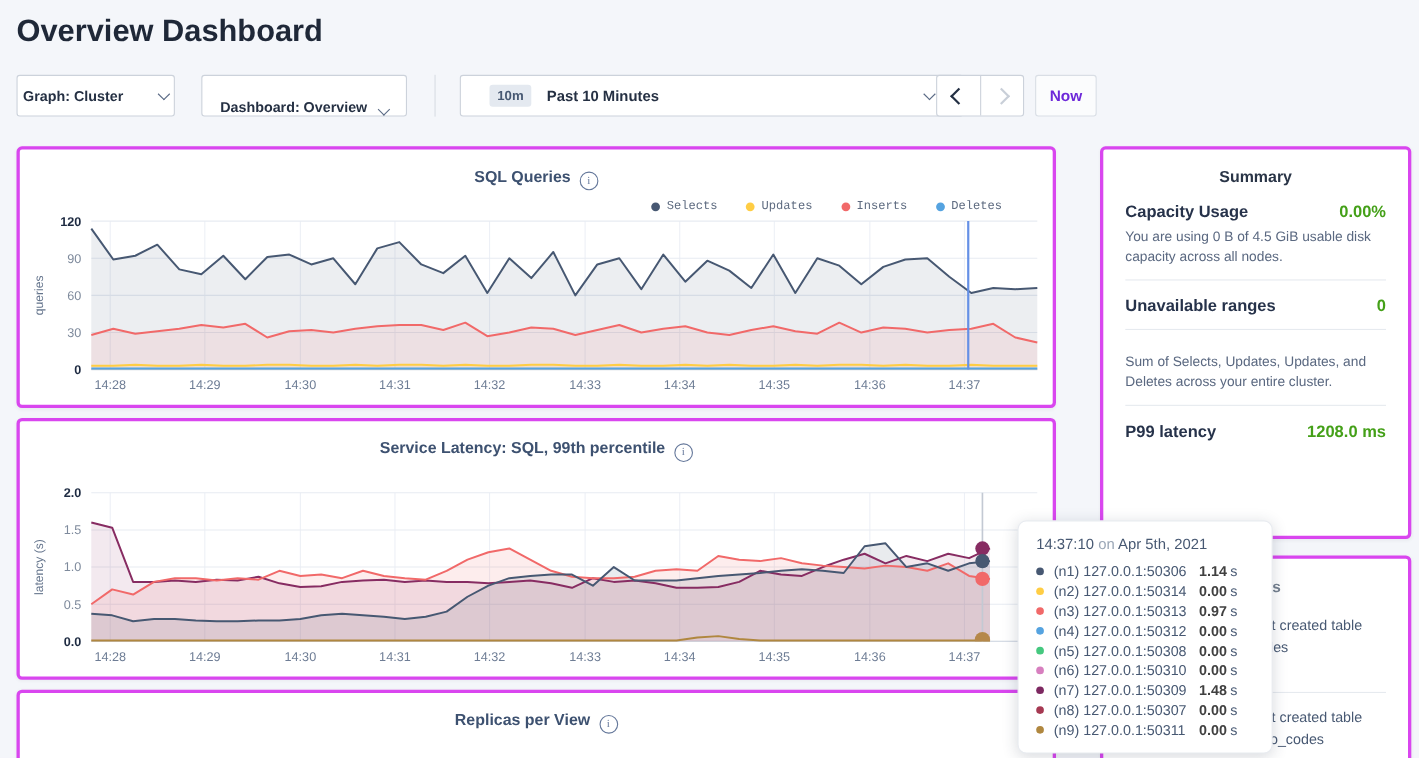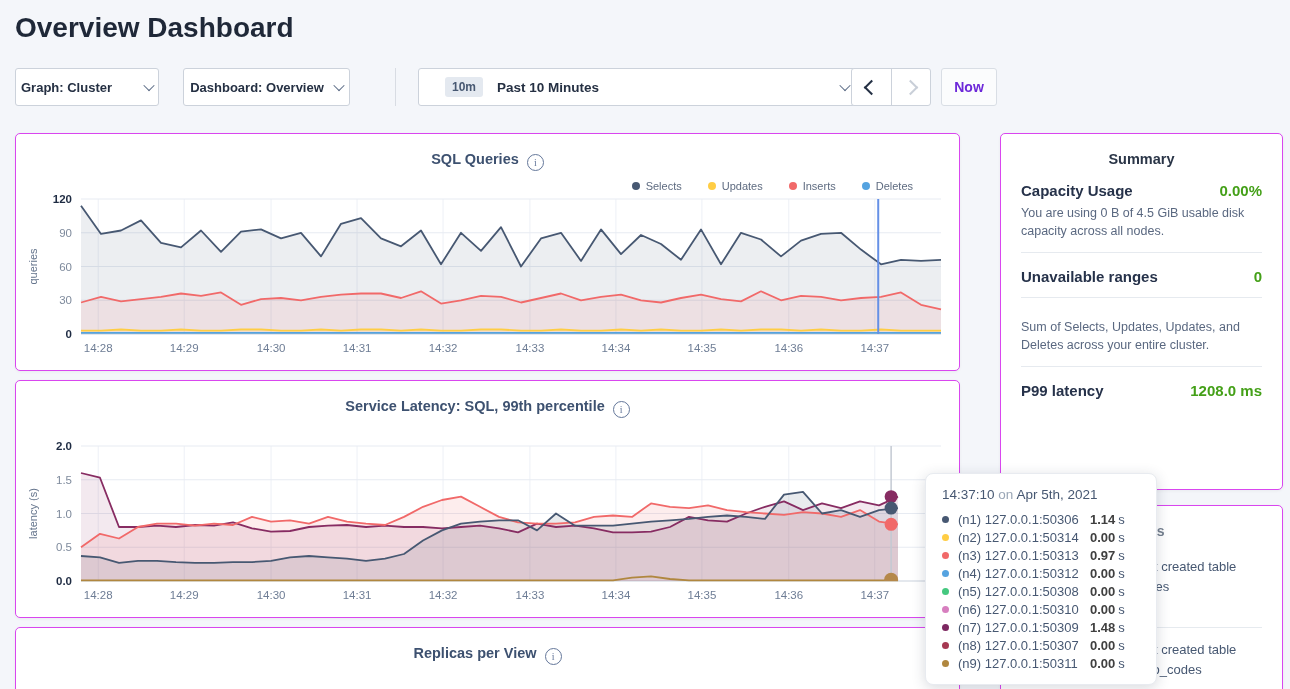--- a/index.html
+++ b/index.html
@@ -24,34 +24,34 @@
   .time-label{font-weight:bold;font-size:13.5px;color:#253043;flex:1;text-align:left;}
   #arrow-group{left:851px;width:80px;padding:0;}
   .arrow-cell{flex:1;height:100%;display:flex;align-items:center;justify-content:center;cursor:pointer;}
   .arrow-cell + .arrow-cell{border-left:1px solid #ccd2db;}
   .chev-left{display:inline-block;width:9px;height:9px;border-left:2.6px solid #243044;
     border-bottom:2.6px solid #243044;transform:rotate(45deg);}
   .chev-right{display:inline-block;width:9px;height:9px;border-left:2.6px solid #c9cfd8;
     border-bottom:2.6px solid #c9cfd8;transform:rotate(225deg);}
   #now-btn{left:941px;width:56px;color:#6d28d9;border-color:#dade e5;border:1px solid #d9dee5;background:#fbfcfd;font-size:14px;}
   
-  .card{position:absolute;background:#fff;border:1px solid #d946ef;border-radius:5px;
+  .card{position:absolute;background:#fff;border:3px solid #d946ef;border-radius:5px;
     box-shadow:0 1px 3px rgba(60,70,90,.06);box-sizing:border-box;}
   #card-sql{left:15px;top:133px;width:945px;height:238px;}
   #card-latency{left:15px;top:380px;width:945px;height:238px;}
   #card-replicas{left:15px;top:627px;width:945px;height:90px;}
   #card-summary{left:1000px;top:133px;width:283px;height:357px;}
   #card-events{left:1000px;top:505px;width:283px;height:230px;}
   .chart-title{position:absolute;top:17px;left:0;width:100%;text-align:center;
     font-weight:bold;font-size:14.5px;color:#3d5170;}
   .info-icon{display:inline-block;width:15px;height:15px;border:1px solid #64779a;border-radius:50%;
     font-size:10px;line-height:15px;text-align:center;color:#64779a;margin-left:8px;
     font-family:"Liberation Serif",serif;vertical-align:-2px;font-weight:normal;cursor:pointer;}
   .legend{position:absolute;top:46px;right:46px;display:flex;gap:26px;
-    font-size:11px;color:#5e6b80;align-items:center;}
+    font-size:11px;color:#5e6b80;align-items:center;font-family:Liberation Mono, monospace;}
   .legend-item{display:flex;align-items:center;}
   .legend-dot{width:8px;height:8px;border-radius:50%;margin-right:6px;}
   svg.chart{position:absolute;left:1px;top:55px;}
   #chart-latency{top:50px;}
   
   .panel-title{margin-top:17px;text-align:center;font-weight:bold;font-size:14.5px;color:#2a3547;}
   #summary-stats{padding:0 20px;}
   .stat{padding:15px 0 12px;border-bottom:1px solid #e6eaef;}
   .stat:last-child{border-bottom:none;}
   .stat-row{display:flex;align-items:baseline;}
@@ -79,21 +79,21 @@
 </style>
 </head>
 <body>
 
 <h1 class="page-title">Overview Dashboard</h1>
 
 <div class="btn" id="graph-dd" style="left:15px;width:144px;gap:22px;">
   <span>Graph: Cluster</span>
   <span class="chev-down"></span>
 </div>
-<div class="btn" id="dash-dd" style="left:183px;width:167px;">
+<div class="btn" id="dash-dd" style="left:183px;width:187px;align-items:flex-end;">
   <span>Dashboard: Overview</span>
   <span class="chev-down"></span>
 </div>
 <div class="ctrl-divider"></div>
 <div class="btn" id="time-picker">
   <span class="time-badge">10m</span>
   <span class="time-label">Past 10 Minutes</span>
   <span class="chev-down"></span>
 </div>
 <div class="btn" id="arrow-group">

